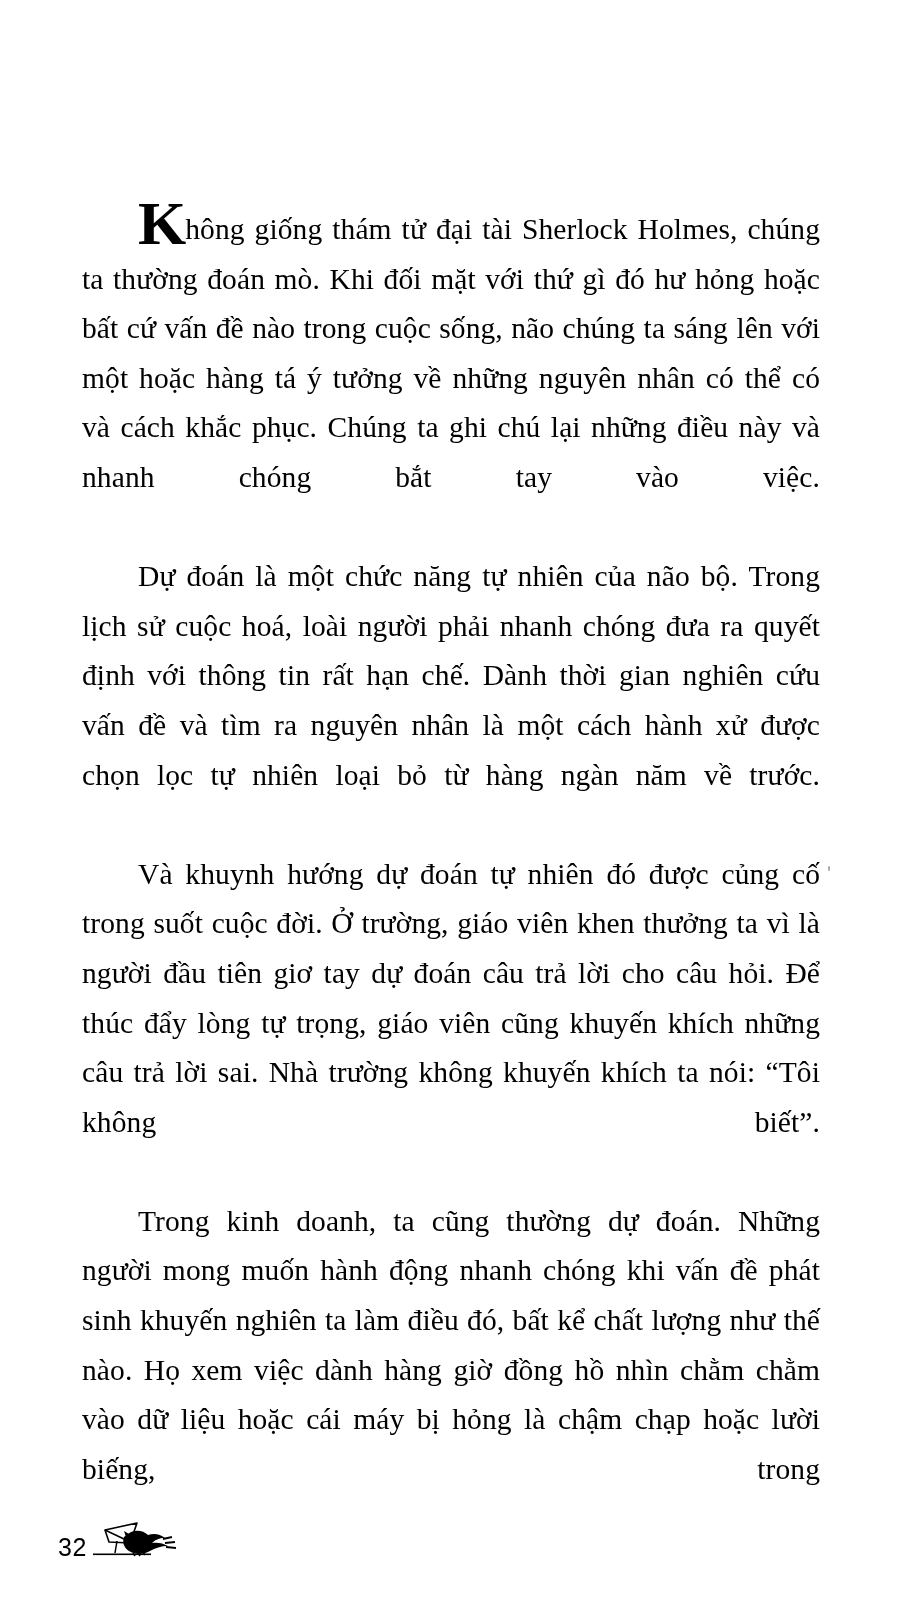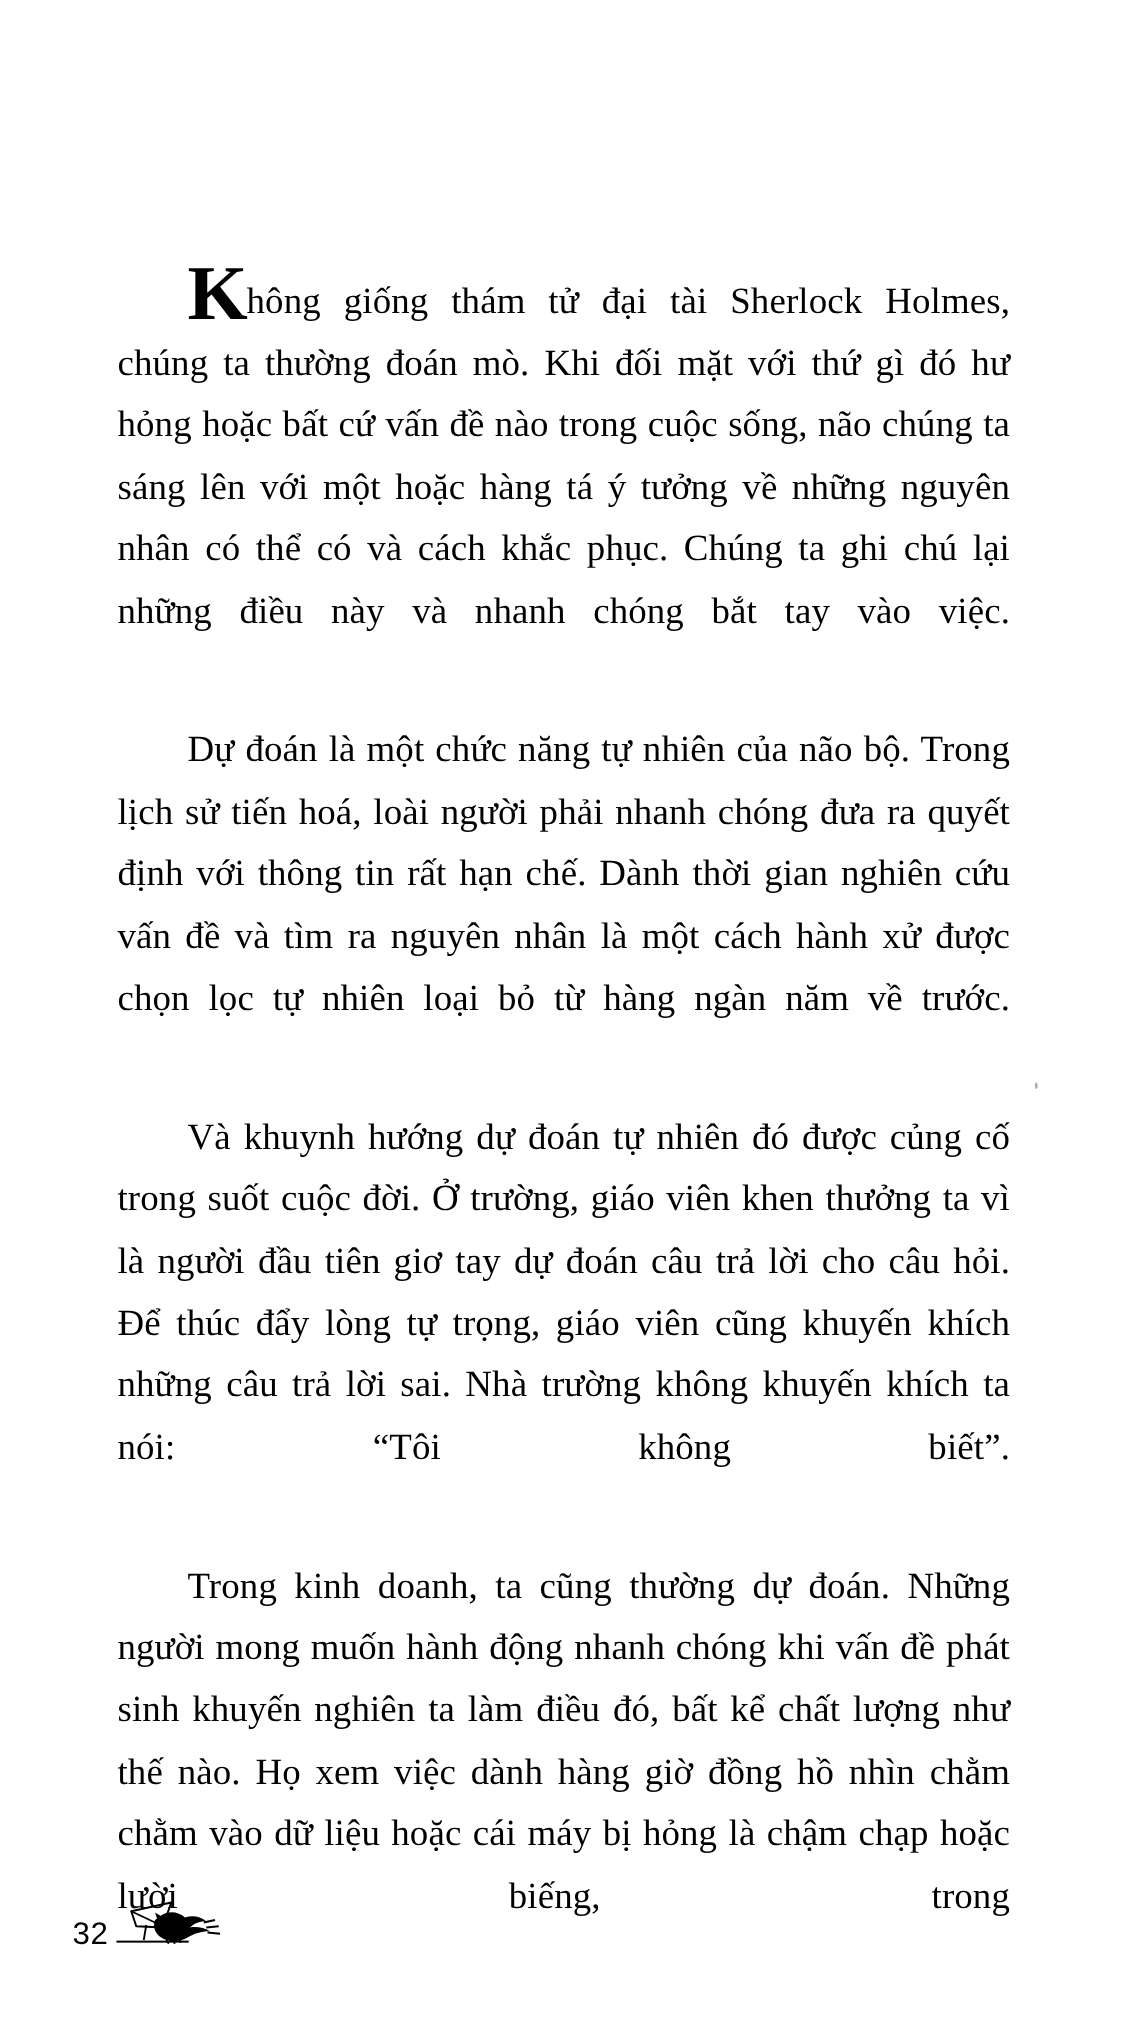--- a/index.html
+++ b/index.html
@@ -28,21 +28,21 @@
 
   
   .text-column {
     position: absolute;
     left: 82px;
     top: 196px;
     width: 738px;
   }
 
   .para {
-    margin: 12px;
+    margin: 0;
     text-align: justify;
     text-justify: inter-word;
     font-size: 29.5px;
     line-height: 49.6px;
     letter-spacing: 0.1px;
     word-spacing: 0.5px;
     hyphens: none;
   }
 
   .para.indent {
@@ -114,21 +114,21 @@
 </style>
 </head>
 <body>
 
 <div class="page">
 
   <div class="text-column">
 
     <p class="para indent has-dropcap"><span class="dropcap">K</span><span>hông giống thám tử đại tài Sherlock Holmes, chúng ta thường đoán mò. Khi đối mặt với thứ gì đó hư hỏng hoặc bất cứ vấn đề nào trong cuộc sống, não chúng ta sáng lên với một hoặc hàng tá ý tưởng về những nguyên nhân có thể có và cách khắc phục. Chúng ta ghi chú lại những điều này và nhanh chóng bắt tay vào việc.</span></p>
 
-    <p class="para indent">Dự đoán là một chức năng tự nhiên của não bộ. Trong lịch sử tiến hoá, loài người phải nhanh chóng đưa ra quyết định với thông tin rất hạn chế. Dành thời gian nghiên cứu vấn đề và tìm ra nguyên nhân là một cách hành xử được chọn lọc tự nhiên loại bỏ từ hàng ngàn năm về trước.</p>
+    <p class="para indent">Dự đoán là một chức năng tự nhiên của não bộ. Trong lịch sử cuộc hoá, loài người phải nhanh chóng đưa ra quyết định với thông tin rất hạn chế. Dành thời gian nghiên cứu vấn đề và tìm ra nguyên nhân là một cách hành xử được chọn lọc tự nhiên loại bỏ từ hàng ngàn năm về trước.</p>
 
     <p class="para indent">Và khuynh hướng dự đoán tự nhiên đó được củng cố trong suốt cuộc đời. Ở trường, giáo viên khen thưởng ta vì là người đầu tiên giơ tay dự đoán câu trả lời cho câu hỏi. Để thúc đẩy lòng tự trọng, giáo viên cũng khuyến khích những câu trả lời sai. Nhà trường không khuyến khích ta nói: “Tôi không biết”.</p>
 
     <p class="para indent">Trong kinh doanh, ta cũng thường dự đoán. Những người mong muốn hành động nhanh chóng khi vấn đề phát sinh khuyến nghiên ta làm điều đó, bất kể chất lượng như thế nào. Họ xem việc dành hàng giờ đồng hồ nhìn chằm chằm vào dữ liệu hoặc cái máy bị hỏng là chậm chạp hoặc lười biếng, trong</p>
 
   </div>
 
   <div class="speck"></div>
 
   <div class="footer">

